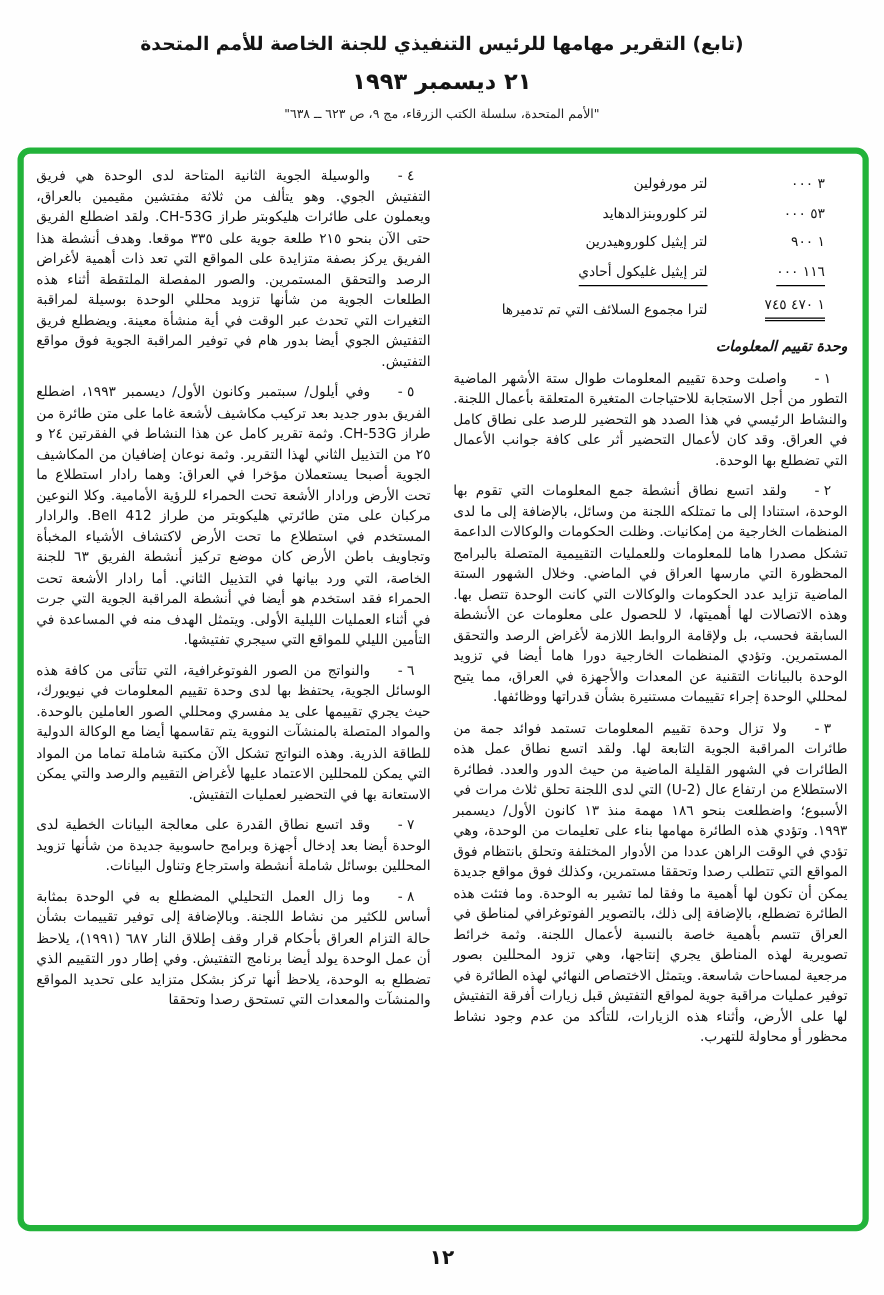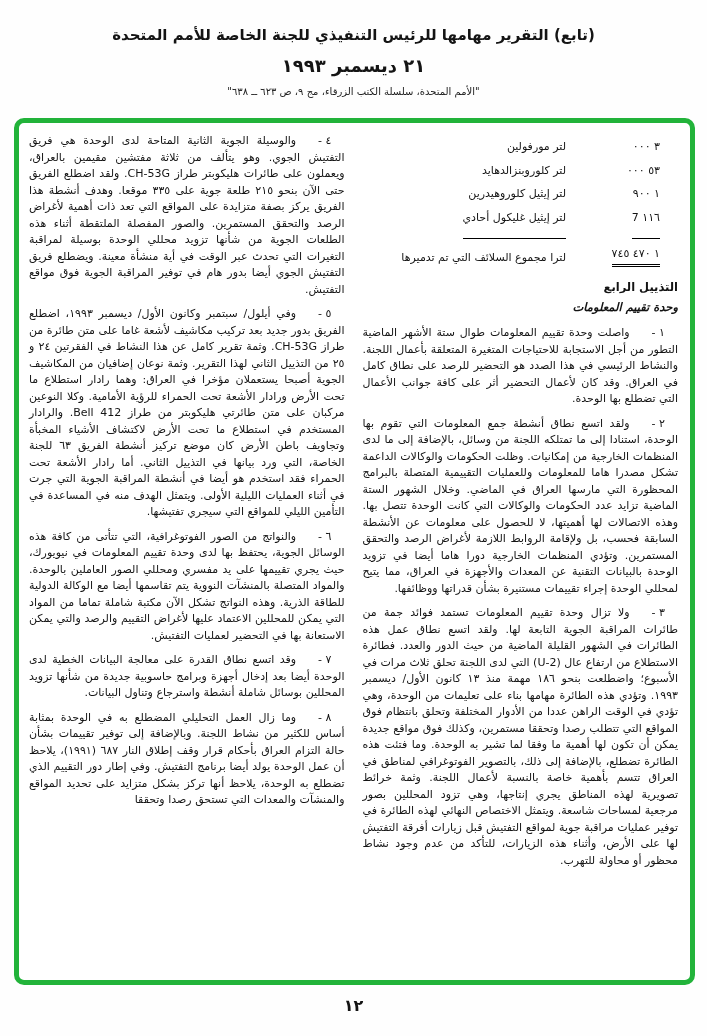--- a/index.html
+++ b/index.html
@@ -31,21 +31,21 @@
   .col p{ margin:0 0 8px; text-indent:13px; }
   .pnum{ display:inline-block; margin-left:22px; text-indent:0; }
   
   .ptable{ margin:6px 0 12px; padding-left:2px; }
   .trow{
     display:flex; direction:rtl; align-items:flex-end;
     column-gap:16px; margin-bottom:7px; padding-right:18px;
   }
   .tval{ flex:0 0 78px; text-align:right; white-space:nowrap; }
   .tlabel{ flex:1 1 auto; text-align:right; }
-  .u{ display:inline-block; border-bottom:1px solid #000; padding-bottom:12px; }
+  .u{ display:inline-block; border-bottom:1px solid #000; padding-bottom:2px; }
   .uu{ display:inline-block; border-bottom:3px double #000; padding-bottom:1px; }
   
   .sec-h{ font-size:11.5px; font-weight:700; text-align:right; margin:4px 0 3px; }
   .sec-h2{ margin:3px 0 9px;font-style:italic; }
   
   .page-num{
     position:absolute; top:996px; left:0; width:100%;
     text-align:center; font-size:16px; font-weight:700;
   }
 </style>
@@ -69,30 +69,29 @@
       </div>
       <div class="trow">
         <span class="tval">٥٣ ٠٠٠</span>
         <span class="tlabel">لتر كلوروبنزالدهايد</span>
       </div>
       <div class="trow">
         <span class="tval">١ ٩٠٠</span>
         <span class="tlabel">لتر إيثيل كلوروهيدرين</span>
       </div>
       <div class="trow">
-        <span class="tval"><span class="u">١١٦ 7</span></span>
+        <span class="tval"><span class="u">١١٦ ٠٠٠</span></span>
         <span class="tlabel"><span class="u">لتر إيثيل غليكول أحادي</span></span>
       </div>
       <div class="trow">
         <span class="tval"><span class="uu">١ ٤٧٠ ٧٤٥</span></span>
         <span class="tlabel">لترا مجموع السلائف التي تم تدميرها</span>
       </div>
     </div>
 
-    <div class="sec-h">التذييل الرابع</div>
     <div class="sec-h sec-h2">وحدة تقييم المعلومات</div>
 
     <p><span class="pnum">١ -</span><span>واصلت وحدة تقييم المعلومات طوال ستة الأشهر الماضية التطور من أجل الاستجابة للاحتياجات المتغيرة المتعلقة بأعمال اللجنة. والنشاط الرئيسي في هذا الصدد هو التحضير للرصد على نطاق كامل في العراق. وقد كان لأعمال التحضير أثر على كافة جوانب الأعمال التي تضطلع بها الوحدة.</span></p>
     <p><span class="pnum">٢ -</span><span>ولقد اتسع نطاق أنشطة جمع المعلومات التي تقوم بها الوحدة، استنادا إلى ما تمتلكه اللجنة من وسائل، بالإضافة إلى ما لدى المنظمات الخارجية من إمكانيات. وظلت الحكومات والوكالات الداعمة تشكل مصدرا هاما للمعلومات وللعمليات التقييمية المتصلة بالبرامج المحظورة التي مارسها العراق في الماضي. وخلال الشهور الستة الماضية تزايد عدد الحكومات والوكالات التي كانت الوحدة تتصل بها. وهذه الاتصالات لها أهميتها، لا للحصول على معلومات عن الأنشطة السابقة فحسب، بل ولإقامة الروابط اللازمة لأغراض الرصد والتحقق المستمرين. وتؤدي المنظمات الخارجية دورا هاما أيضا في تزويد الوحدة بالبيانات التقنية عن المعدات والأجهزة في العراق، مما يتيح لمحللي الوحدة إجراء تقييمات مستنيرة بشأن قدراتها ووظائفها.</span></p>
     <p><span class="pnum">٣ -</span><span>ولا تزال وحدة تقييم المعلومات تستمد فوائد جمة من طائرات المراقبة الجوية التابعة لها. ولقد اتسع نطاق عمل هذه الطائرات في الشهور القليلة الماضية من حيث الدور والعدد. فطائرة الاستطلاع من ارتفاع عال (U-2) التي لدى اللجنة تحلق ثلاث مرات في الأسبوع؛ واضطلعت بنحو ١٨٦ مهمة منذ ١٣ كانون الأول/ ديسمبر ١٩٩٣. وتؤدي هذه الطائرة مهامها بناء على تعليمات من الوحدة، وهي تؤدي في الوقت الراهن عددا من الأدوار المختلفة وتحلق بانتظام فوق المواقع التي تتطلب رصدا وتحققا مستمرين، وكذلك فوق مواقع جديدة يمكن أن تكون لها أهمية ما وفقا لما تشير به الوحدة. وما فتئت هذه الطائرة تضطلع، بالإضافة إلى ذلك، بالتصوير الفوتوغرافي لمناطق في العراق تتسم بأهمية خاصة بالنسبة لأعمال اللجنة. وثمة خرائط تصويرية لهذه المناطق يجري إنتاجها، وهي تزود المحللين بصور مرجعية لمساحات شاسعة. ويتمثل الاختصاص النهائي لهذه الطائرة في توفير عمليات مراقبة جوية لمواقع التفتيش قبل زيارات أفرقة التفتيش لها على الأرض، وأثناء هذه الزيارات، للتأكد من عدم وجود نشاط محظور أو محاولة للتهرب.</span></p>
   </div>
 
   <div class="col">
     <p><span class="pnum">٤ -</span><span>والوسيلة الجوية الثانية المتاحة لدى الوحدة هي فريق التفتيش الجوي. وهو يتألف من ثلاثة مفتشين مقيمين بالعراق، ويعملون على طائرات هليكوبتر طراز CH-53G. ولقد اضطلع الفريق حتى الآن بنحو ٢١٥ طلعة جوية على ٣٣٥ موقعا. وهدف أنشطة هذا الفريق يركز بصفة متزايدة على المواقع التي تعد ذات أهمية لأغراض الرصد والتحقق المستمرين. والصور المفصلة الملتقطة أثناء هذه الطلعات الجوية من شأنها تزويد محللي الوحدة بوسيلة لمراقبة التغيرات التي تحدث عبر الوقت في أية منشأة معينة. ويضطلع فريق التفتيش الجوي أيضا بدور هام في توفير المراقبة الجوية فوق مواقع التفتيش.</span></p>
     <p><span class="pnum">٥ -</span><span>وفي أيلول/ سبتمبر وكانون الأول/ ديسمبر ١٩٩٣، اضطلع الفريق بدور جديد بعد تركيب مكاشيف لأشعة غاما على متن طائرة من طراز CH-53G. وثمة تقرير كامل عن هذا النشاط في الفقرتين ٢٤ و ٢٥ من التذييل الثاني لهذا التقرير. وثمة نوعان إضافيان من المكاشيف الجوية أصبحا يستعملان مؤخرا في العراق: وهما رادار استطلاع ما تحت الأرض ورادار الأشعة تحت الحمراء للرؤية الأمامية. وكلا النوعين مركبان على متن طائرتي هليكوبتر من طراز Bell 412. والرادار المستخدم في استطلاع ما تحت الأرض لاكتشاف الأشياء المخبأة وتجاويف باطن الأرض كان موضع تركيز أنشطة الفريق ٦٣ للجنة الخاصة، التي ورد بيانها في التذييل الثاني. أما رادار الأشعة تحت الحمراء فقد استخدم هو أيضا في أنشطة المراقبة الجوية التي جرت في أثناء العمليات الليلية الأولى. ويتمثل الهدف منه في المساعدة في التأمين الليلي للمواقع التي سيجري تفتيشها.</span></p>

